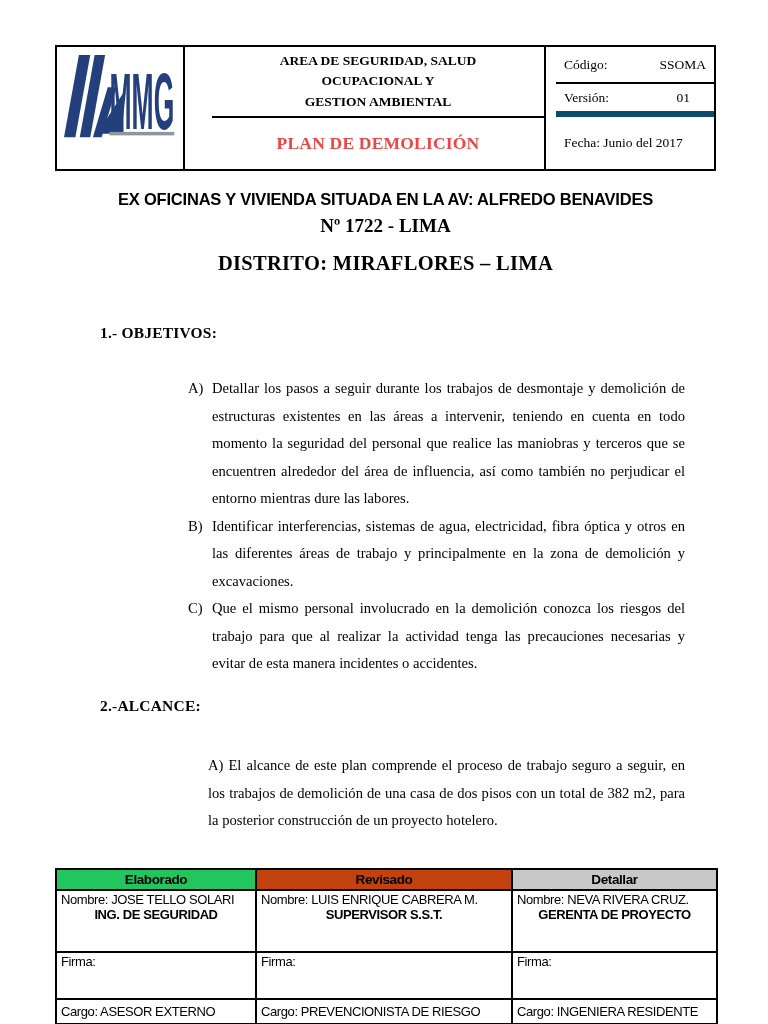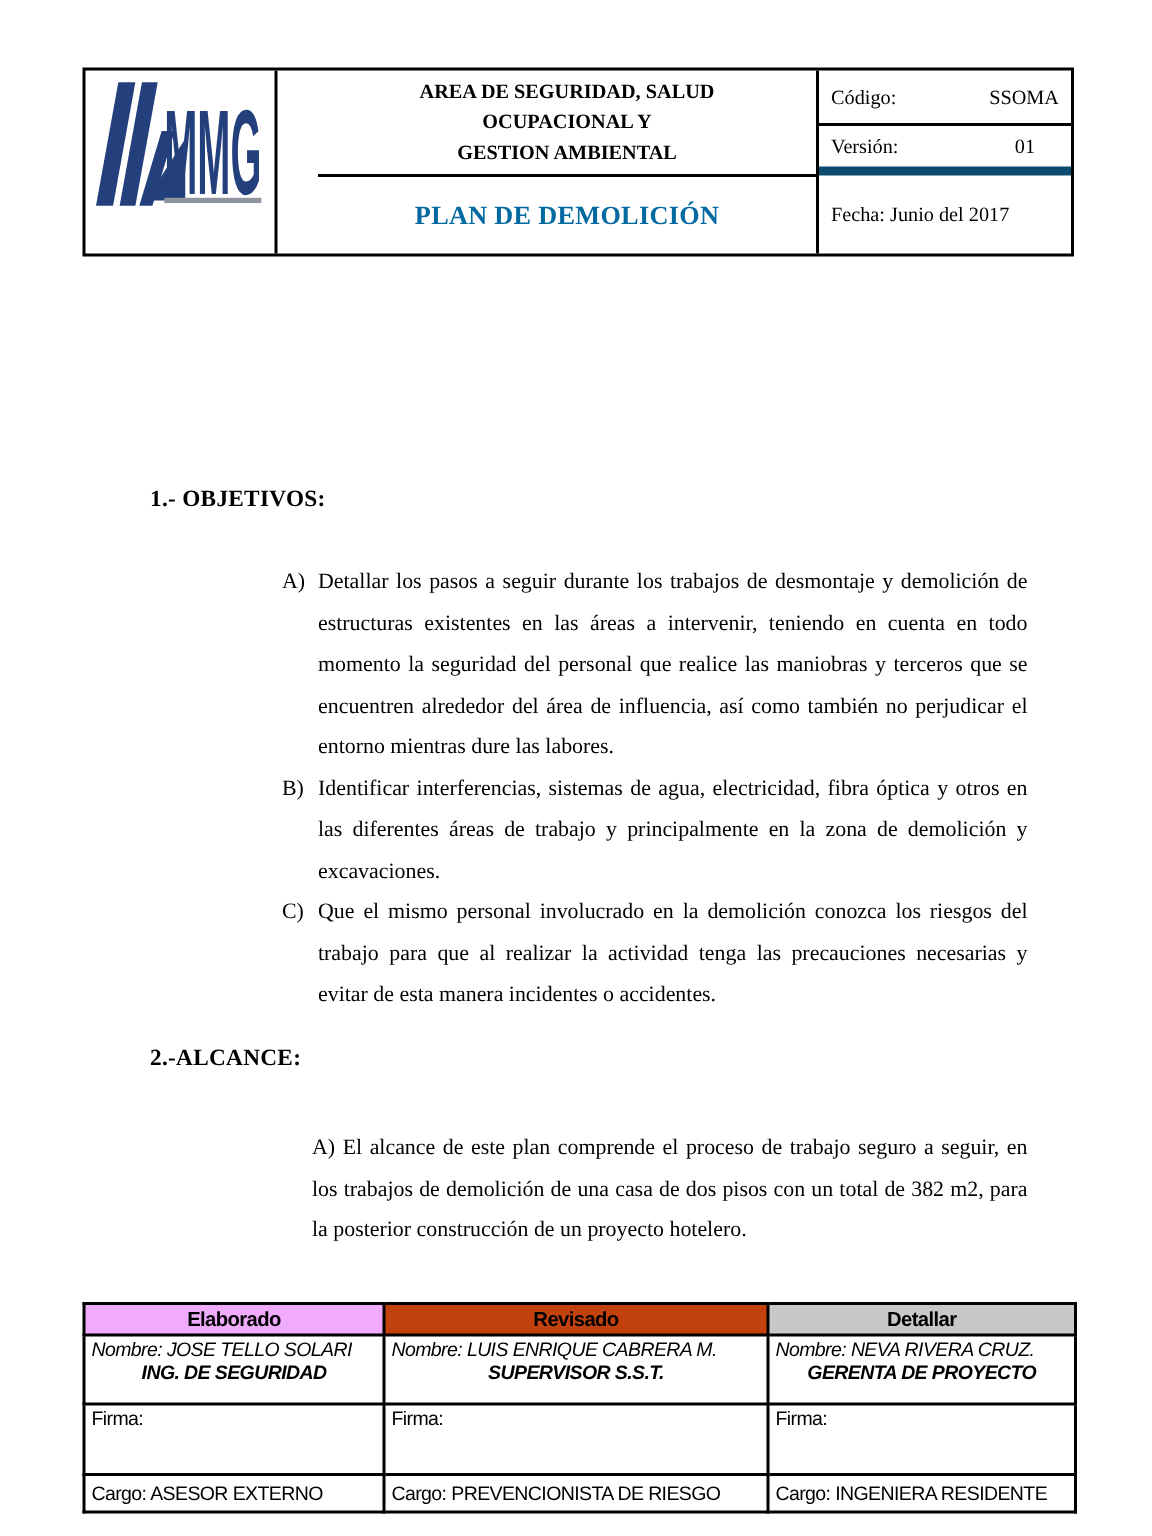--- a/index.html
+++ b/index.html
@@ -14,21 +14,21 @@
     border:2px solid #000;display:flex;box-sizing:border-box;
   }
   .hdr-logo-cell{width:126px;flex:none;display:flex;justify-content:center;}
   .hdr-mid{width:363px;flex:none;border-left:2px solid #000;border-right:2px solid #000;
     display:flex;flex-direction:column;box-sizing:border-box;padding-left:27px;}
   .hdr-mid-top{height:71px;flex:none;border-bottom:2px solid #000;box-sizing:border-box;
     display:flex;flex-direction:column;align-items:center;justify-content:center;
     font-weight:bold;font-size:13.5px;line-height:1.5;text-align:center;}
   .hdr-mid-bot{flex:1;display:flex;align-items:center;justify-content:center;
     font-weight:bold;font-size:17.5px;letter-spacing:.2px;}
-  .hdr-right{flex:1;display:flex;flex-direction:column;font-size:13.5px;}
+  .hdr-right{flex:1;display:flex;flex-direction:column;font-size:13.5px;margin-left:10px;}
   .hdr-right .rrow{box-sizing:border-box;display:flex;align-items:center;
     justify-content:space-between;padding:0 8px;}
   .hdr-right .r1{height:37px;flex:none;border-bottom:2px solid #000;}
   .hdr-right .r2{height:33px;flex:none;border-bottom:6px solid #0c4a6e;gap:44px;}
   .hdr-right .r2 .val{margin-right:16px;}
   .hdr-right .r3{flex:1;justify-content:flex-start;}
   
   .titleblock{position:absolute;left:55px;top:190px;width:661px;text-align:center;}
   .t1{font-family:"Liberation Sans", sans-serif;font-weight:bold;font-size:16.5px;letter-spacing:-.2px;}
   .t2{font-weight:bold;font-size:19px;margin-top:6px;}
@@ -45,21 +45,21 @@
     font-size:14.6px;line-height:27.5px;text-align:justify;}
   
   .sig{
     position:absolute;left:55px;top:868px;width:661px;
     border-collapse:collapse;table-layout:fixed;
     font-family:"Liberation Sans", sans-serif;font-size:13px;letter-spacing:-.4px;
   }
   .sig td,.sig th{border:2px solid #000;padding:1px 4px;vertical-align:top;box-sizing:border-box;}
   .sig th{background:#c8c8c8;font-weight:bold;font-size:13.5px;height:21px;
     text-align:center;vertical-align:middle;padding:0;}
-  .sig .row-nombre td{height:46px;font-style:italic;}
+  .sig .row-nombre td{height:62px;}
   .sig .row-firma td{height:47px;border-radius:17px;}
   .sig .row-cargo td{height:25px;vertical-align:middle;}
   .sig .rol{font-weight:bold;text-align:center;display:block;}
   .c1{width:200px;} .c2{width:256px;} .c3{width:205px;}
   
   .logo-svg{display:block;}
 </style>
 </head>
 <body>
 
@@ -76,38 +76,43 @@
         <rect x="52" y="91" width="74" height="4" fill="#8f959e"></rect>
       </svg>
     </div>
     <div class="hdr-mid">
       <div class="hdr-mid-top">
         <div>AREA DE SEGURIDAD, SALUD</div>
         <div>OCUPACIONAL Y</div>
         <div>GESTION AMBIENTAL</div>
       </div>
       <div class="hdr-mid-bot">
-        <span id="plan-title-text" style="color: #0369a1;">PLAN DE DEMOLICIÓN</span>
+        <span id="plan-title-text" style="color: #ef4444;">PLAN DE DEMOLICIÓN</span>
       </div>
     </div>
     <div class="hdr-right">
       <div class="rrow r1">
         <span>Código:</span>
         <span>SSOMA</span>
       </div>
       <div class="rrow r2">
         <span>Versión:</span>
         <span class="val">01</span>
       </div>
       <div class="rrow r3">
         <span>Fecha: Junio del 2017</span>
       </div>
     </div>
   </div>
 
+  <div class="titleblock">
+    <div class="t1">EX OFICINAS Y VIVIENDA SITUADA EN LA AV: ALFREDO BENAVIDES</div>
+    <div class="t2">Nº 1722 - LIMA</div>
+    <div class="t3">DISTRITO: MIRAFLORES – LIMA</div>
+  </div>
 
   <div class="sec-heading" id="objetivos-heading">1.- OBJETIVOS:</div>
 
   <div class="obj-list">
     <div class="obj-item">
       <span class="obj-label">A)</span>
       <span class="obj-text">Detallar los pasos a seguir durante los trabajos de desmontaje y demolición de estructuras existentes en las áreas a intervenir, teniendo en cuenta en todo momento la seguridad del personal que realice las maniobras y terceros que se encuentren alrededor del área de influencia, así como también no perjudicar el entorno mientras dure las labores.</span>
     </div>
     <div class="obj-item">
       <span class="obj-label">B)</span>
@@ -118,21 +123,21 @@
       <span class="obj-text">Que el mismo personal involucrado en la demolición conozca los riesgos del trabajo para que al realizar la actividad tenga las precauciones necesarias y evitar de esta manera incidentes o accidentes.</span>
     </div>
   </div>
 
   <div class="sec-heading" id="alcance-heading">2.-ALCANCE:</div>
   <div class="alc-para">A) El alcance de este plan comprende el proceso de trabajo seguro a seguir, en los trabajos de demolición de una casa de dos pisos con un total de 382 m2, para la posterior construcción de un proyecto hotelero.</div>
 
   <table class="sig">
     <tbody>
         <tr>
-      <th class="c1" style="background: #f0abfc;">Elaborado</th>
+      <th class="c1" style="background: #22c55e;">Elaborado</th>
       <th class="c2" style="background: #c2410c;">Revisado</th>
       <th class="c3" style="background: rgb(200, 200, 200);">Detallar</th>
     </tr>
     <tr class="row-nombre">
       <td>
         <span>Nombre: JOSE TELLO SOLARI</span>
         <span class="rol">ING. DE SEGURIDAD</span>
       </td>
       <td>
         <span>Nombre: LUIS ENRIQUE CABRERA M.</span>

